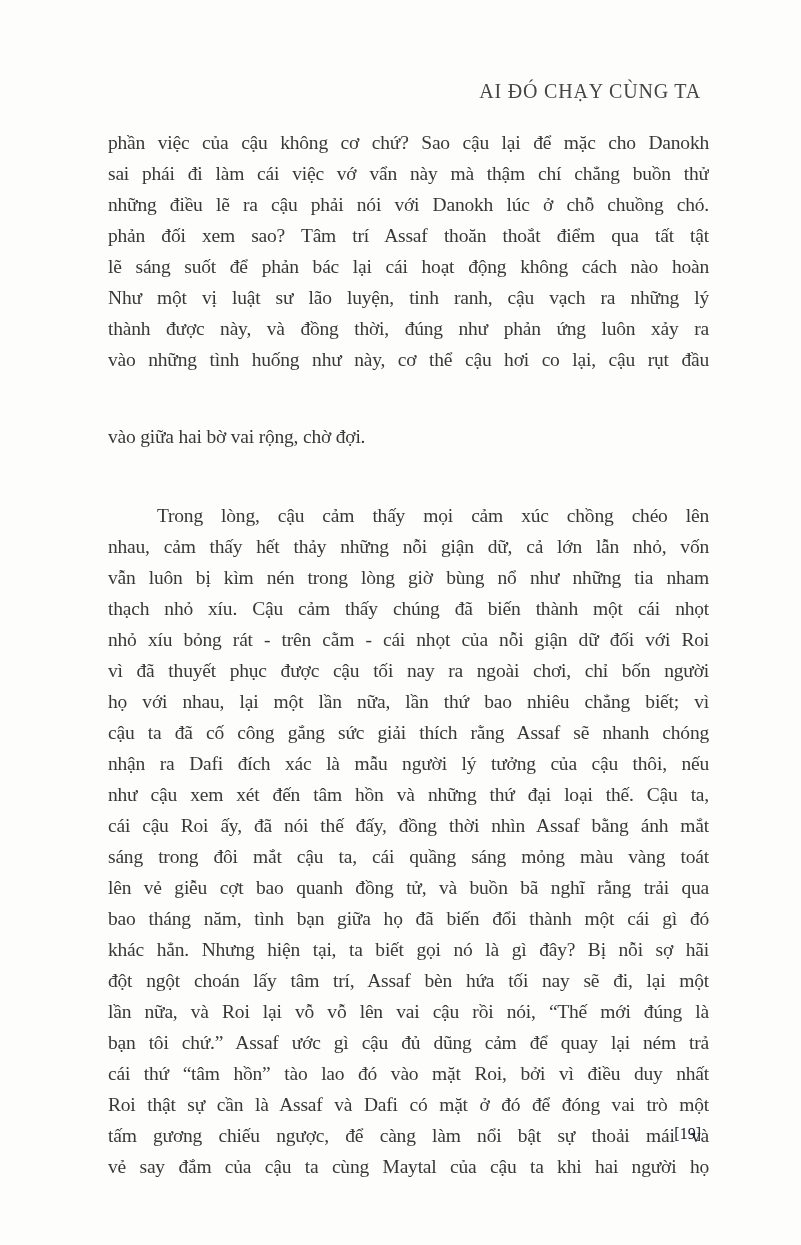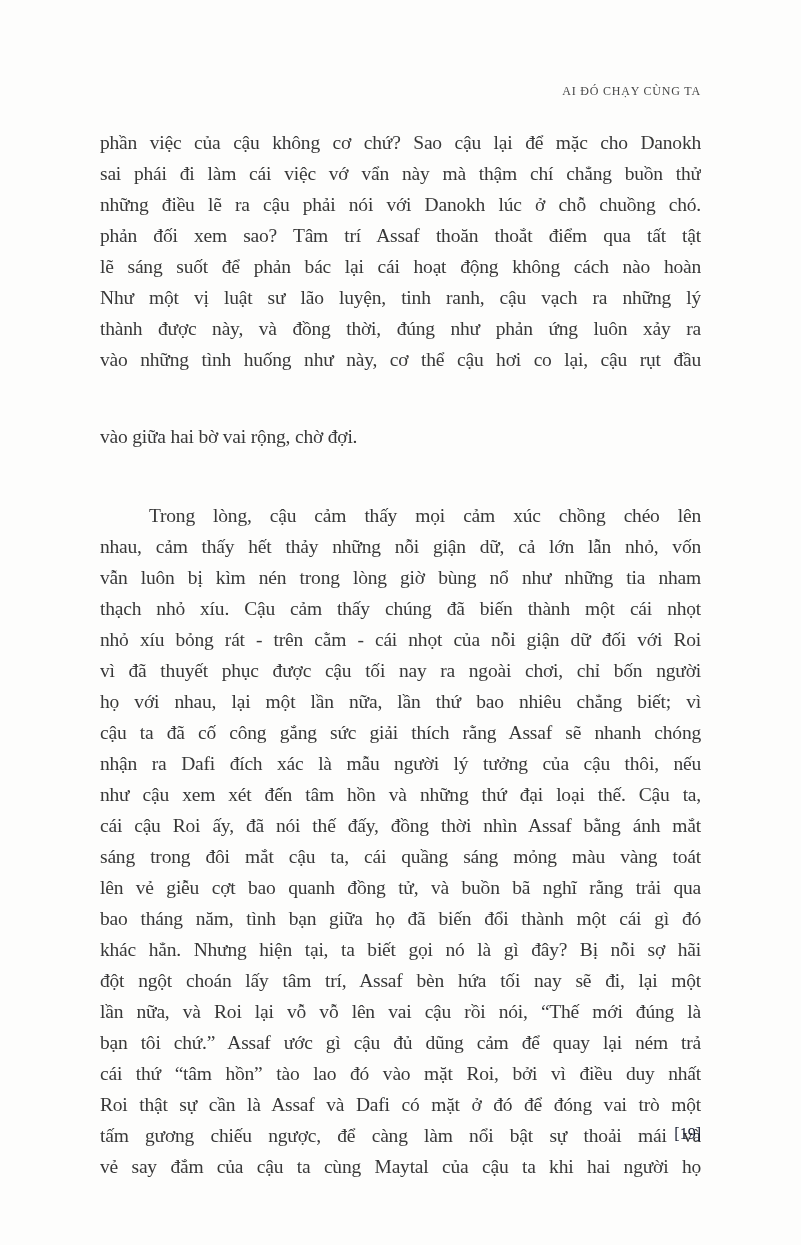--- a/index.html
+++ b/index.html
@@ -17,29 +17,29 @@
   .page {
     position: absolute;
     inset: 0;
   }
   .running-header {
     position: absolute;
     top: 81px;
     left: 100px;
     width: 601px;
     text-align: right;
-    font-size: 12px;
+    font-size: 20px;
     line-height: 20px;
     letter-spacing: 0.8px;
     color: #454545;
   }
   .text-block {
     position: absolute;
     top: 127px;
-    left: 100px;
+    left: 108px;
     width: 601px;
     color: #383838;
     font-size: 19.5px;
     letter-spacing: -0.2px;
   }
   .line {
     line-height: 31px;
     height: 31px;
     overflow: hidden;
     text-align: justify;

